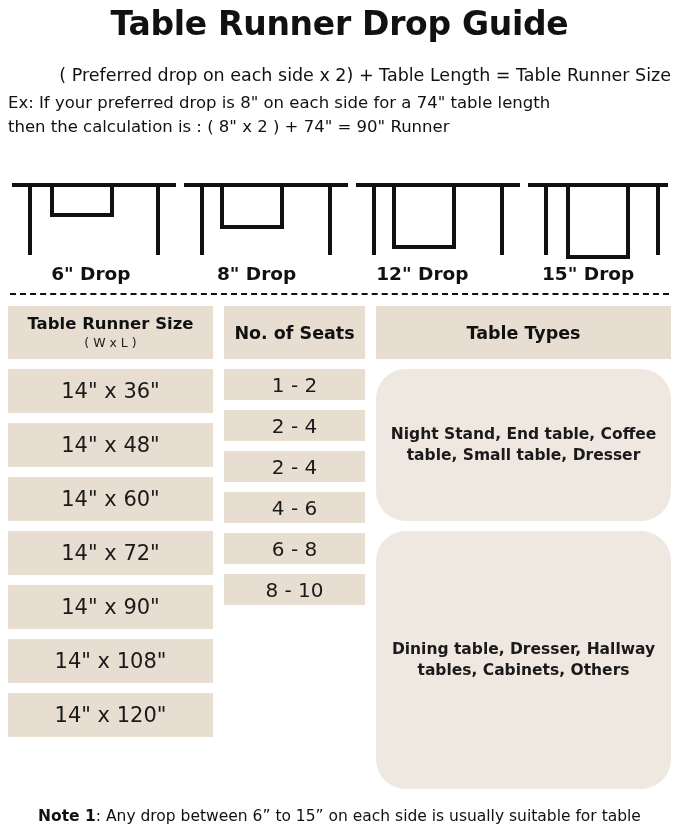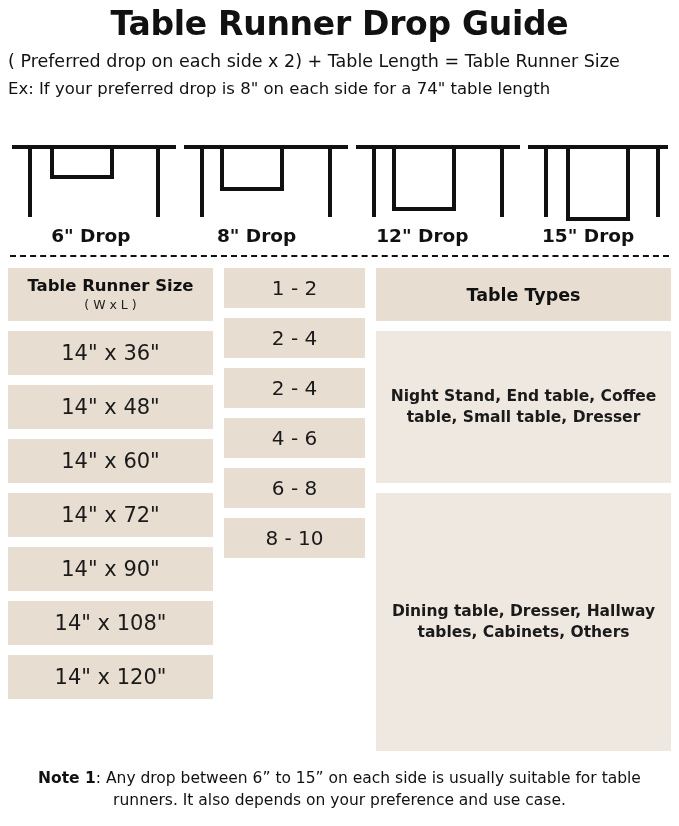--- a/index.html
+++ b/index.html
@@ -26,23 +26,23 @@
   .title {
     text-align: center;
     font-size: 33px;
     font-weight: 700;
     letter-spacing: -0.3px;
     margin-top: 6px;
     line-height: 1.1;
     color: #111;
   }
   .formula {
-    text-align: left;
+    text-align: right;
     font-size: 17.5px;
-    margin-top: 9px;
+    margin-top: 23px;
     color: #111;
   }
   .example {
     font-size: 16.5px;
     margin-top: 7px;
     line-height: 1.33;
     color: #111;
   }
 
   
@@ -81,21 +81,21 @@
 
   .cell {
     background: #e8ddd1;
     display: flex;
     align-items: center;
     justify-content: center;
     text-align: center;
     margin-bottom: 10px;
     padding: 4px 8px;
   }
-  .cell.light { background: #efe8e1; }
+  .cell.light { background: #efe8e1; border-radius: 30px; }
 
   .head {
     height: 53px;
     flex-direction: column;
     line-height: 1.15;
   }
   .head .h-main {
     font-size: 16.5px;
     font-weight: 700;
     color: #111;
@@ -107,21 +107,21 @@
     margin-top: 2px;
   }
   .head.single .h-main { font-size: 17.5px; }
 
   .size-cell {
     height: 44px;
     font-size: 21px;
     color: #1a1a1a;
   }
   .seat-cell {
-    height: 40px;
+    height: 31px;
     font-size: 20px;
     color: #1a1a1a;
   }
   .type-cell {
     font-size: 15.5px;
     font-weight: 700;
     color: #1a1a1a;
     line-height: 1.35;
   }
   .type-cell.t1 { height: 152px; }
@@ -139,20 +139,21 @@
   .notes b { font-weight: 700; }
 </style>
 </head>
 <body>
 
 <div class="page">
 
   <div class="title">Table Runner Drop Guide</div>
   <div class="formula">( Preferred drop on each side x 2) + Table Length = Table Runner Size</div>
   <div class="example">Ex: If your preferred drop is 8" on each side for a 74" table length</div>
+  <div class="example" style="margin-top:2px">then the calculation is : ( 8" x 2 ) + 74" = 90" Runner</div>
 
   <div class="diagram">
     <svg width="663" height="112" viewBox="0 0 663 112">
       <g stroke="#111" stroke-width="4" fill="none">
 
         <line x1="4" y1="36" x2="168" y2="36"></line>
         <line x1="22" y1="36" x2="22" y2="106"></line>
         <line x1="150" y1="36" x2="150" y2="106"></line>
         <rect x="44" y="36" width="60" height="30" fill="#ffffff"></rect>
 
@@ -193,20 +194,23 @@
       <div class="cell size-cell">14" x 36"</div>
       <div class="cell size-cell">14" x 48"</div>
       <div class="cell size-cell">14" x 60"</div>
       <div class="cell size-cell">14" x 72"</div>
       <div class="cell size-cell">14" x 90"</div>
       <div class="cell size-cell">14" x 108"</div>
       <div class="cell size-cell">14" x 120"</div>
     </div>
 
     <div class="col-b">
+      <div class="cell head single">
+        <div class="h-main">No. of Seats</div>
+      </div>
       <div class="cell seat-cell">1 - 2</div>
       <div class="cell seat-cell">2 - 4</div>
       <div class="cell seat-cell">2 - 4</div>
       <div class="cell seat-cell">4 - 6</div>
       <div class="cell seat-cell">6 - 8</div>
       <div class="cell seat-cell">8 - 10</div>
     </div>
 
     <div class="col-c">
       <div class="cell head single">

